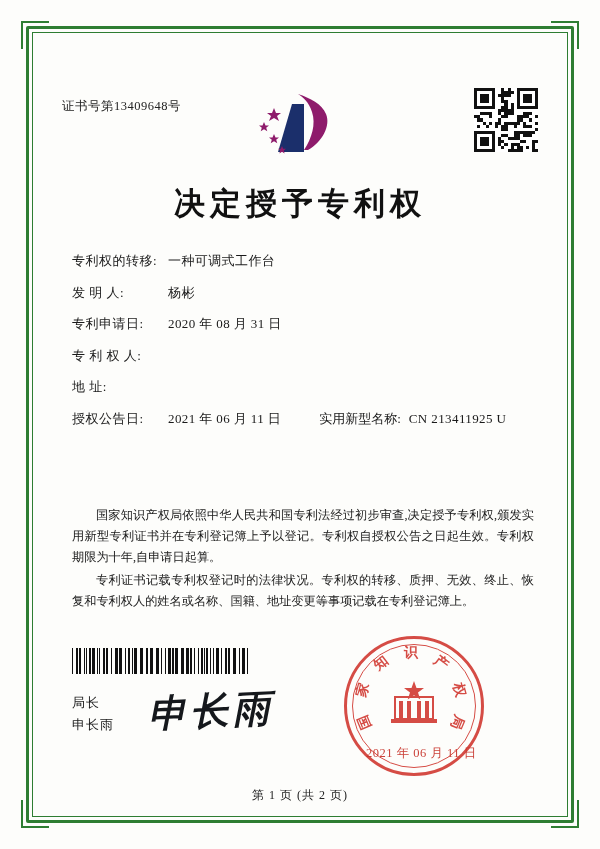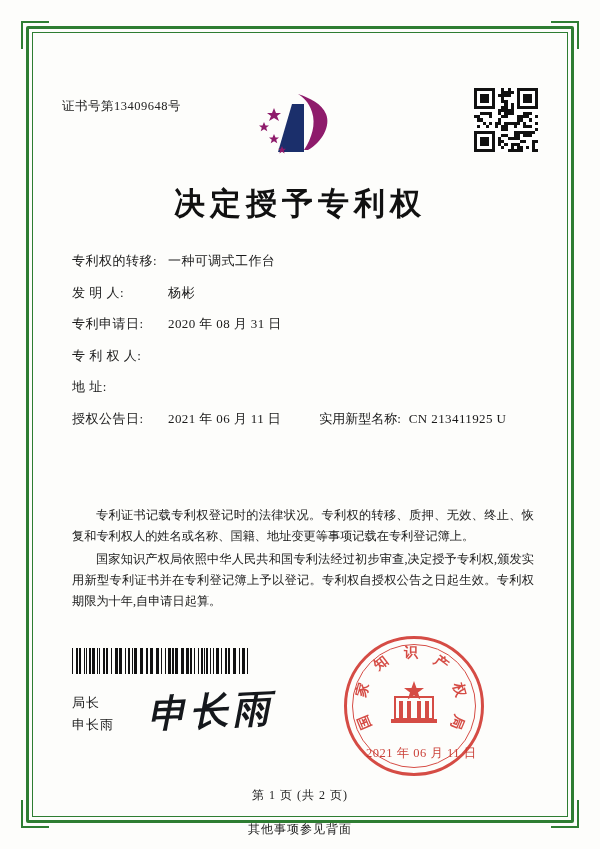--- a/index.html
+++ b/index.html
@@ -750,22 +750,22 @@
       <span class="f-label">授权公告日:</span>
       <span class="f-value">2021 年 06 月 11 日</span>
       <span class="seg2">
         <span class="f-label2">实用新型名称:</span>
         <span class="f-value">CN 213411925 U</span>
       </span>
     </div>
   </div>
 
   <div class="paras">
+    <p>国家知识产权局依照中华人民共和国专利法经过初步审查,决定授予专利权,颁发实用新型专利证书并在专利登记簿上予以登记。专利权自授权公告之日起生效。专利权期限为十年,自申请日起算。</p>
     <p>专利证书记载专利权登记时的法律状况。专利权的转移、质押、无效、终止、恢复和专利权人的姓名或名称、国籍、地址变更等事项记载在专利登记簿上。</p>
-    <p>国家知识产权局依照中华人民共和国专利法经过初步审查,决定授予专利权,颁发实用新型专利证书并在专利登记簿上予以登记。专利权自授权公告之日起生效。专利权期限为十年,自申请日起算。</p>
   </div>
 
   <div class="barcode" id="barcode">
       <b style="width:1px"></b>
       <b style="width:3px;background:transparent"></b>
       <b style="width:2px"></b>
       <b style="width:1px;background:transparent"></b>
       <b style="width:2px"></b>
       <b style="width:3px;background:transparent"></b>
       <b style="width:1px"></b>
@@ -881,15 +881,14 @@
         <span class="seal-char" style="left:57px;top:5px;transform:rotate(0deg)">识</span>
         <span class="seal-char" style="left:87.43807145043601px;top:15.332332985438235px;transform:rotate(37.49999999999998deg)">产</span>
         <span class="seal-char" style="left:105.29629131445341px;top:42.05904774487398px;transform:rotate(75.00000000000001deg)">权</span>
         <span class="seal-char" style="left:103.19397662556435px;top:74.13417161825448px;transform:rotate(112.5deg)">局</span>
       </div>
   </div>
 
   <div class="seal-date">2021 年 06 月 11 日</div>
 
   <div class="page-no">第 1 页 (共 2 页)</div>
-  <div class="footnote">其他事项参见背面</div>
 
 </div>
 
 </body></html>

